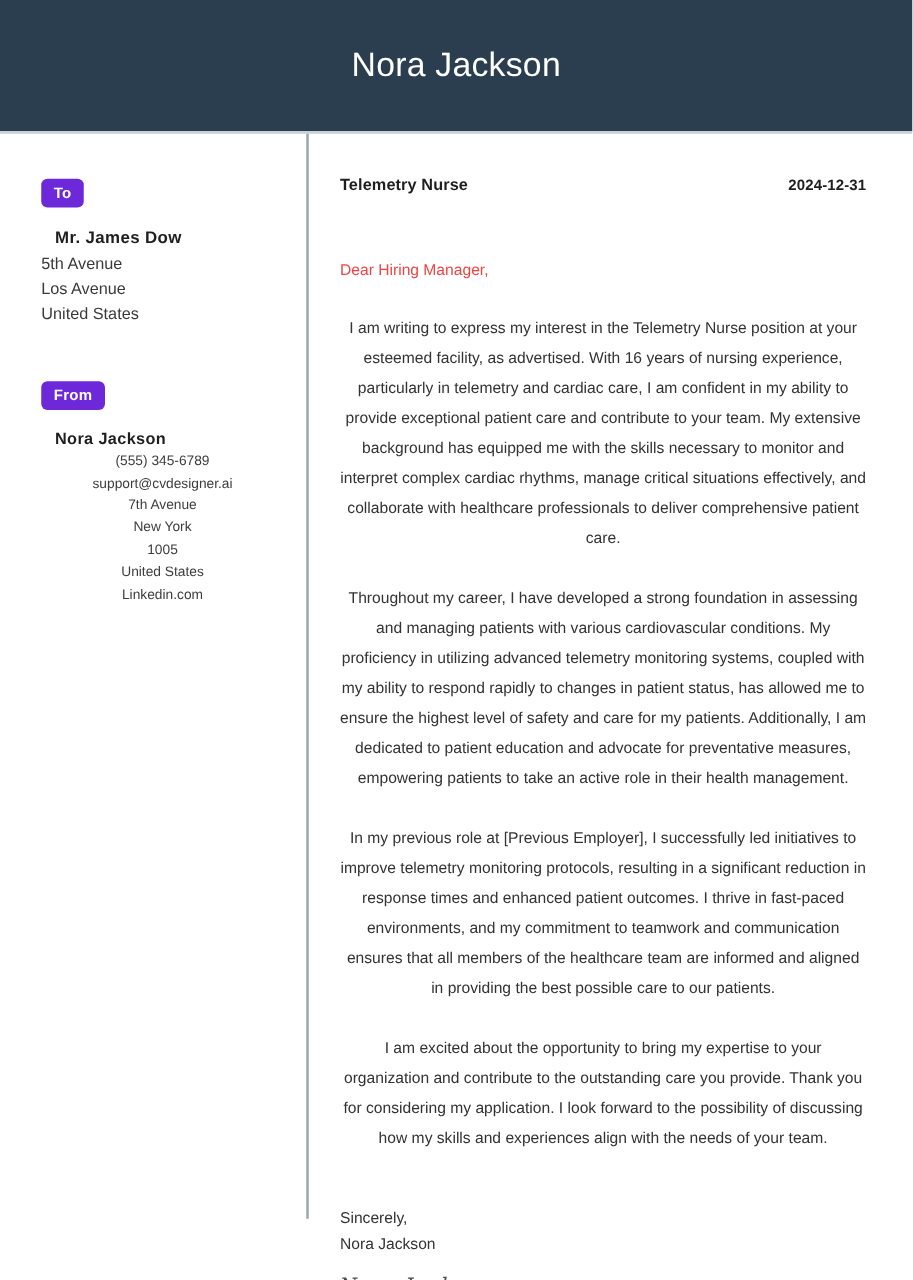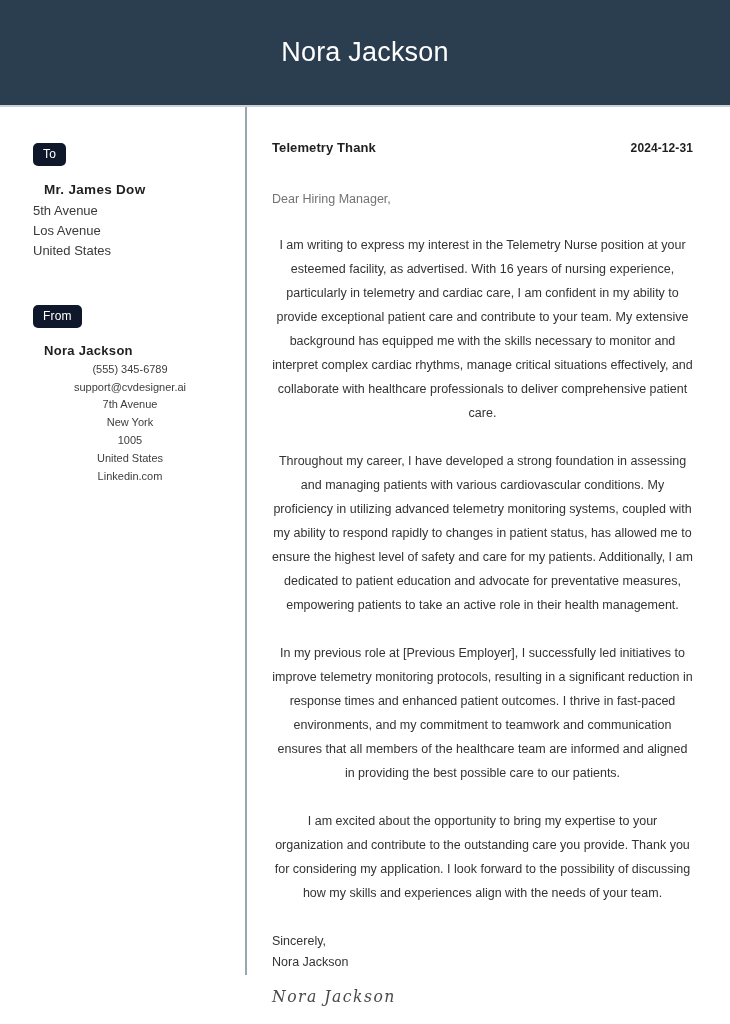--- a/index.html
+++ b/index.html
@@ -68,24 +68,24 @@
     position: absolute;
     left: 0;
     top: 0;
     width: 245px;
     box-sizing: border-box;
     padding: 36px 18px 0 33px;
   }
 
   .badge {
     display: inline-block;
-    background: #0f172a;
+    background: #6d28d9;
     color: #ffffff;
     font-size: 12px;
-    font-weight: normal;
+    font-weight: bold;
     border-radius: 5px;
     padding: 5px 10px 6px 10px;
     line-height: 1;
     letter-spacing: 0.2px;
   }
 
   .addr-block {
     margin-top: 14px;
   }
   .addr-block.from-block {
@@ -145,36 +145,36 @@
   }
   .letter-date {
     font-size: 12px;
     font-weight: bold;
     color: #1f1f1f;
     letter-spacing: 0.1px;
     text-align: center;
   }
 
   .salutation {
-    margin-top: 35px;
+    margin-top: 52px;
     font-size: 12.5px;
-    color: #737373;
+    color: #ef4444;
     line-height: 1.55;
   }
 
   .para {
     margin-top: 24px;
     font-size: 12.5px;
     color: #333333;
     line-height: 1.92;
     text-align: center;
   }
 
   .closing {
-    margin-top: 26px;
+    margin-top: 42px;
     font-size: 12.5px;
     color: #333333;
     line-height: 1.62;
   }
 
   .signature {
     margin-top: 14px;
     font-family: "DejaVu Serif", serif;
     font-style: italic;
     font-size: 17px;
@@ -221,21 +221,21 @@
         <div class="addr-line">United States</div>
         <div class="addr-line">Linkedin.com</div>
       </div>
     </div>
 
   </div>
 
   <div class="letter">
 
     <div class="letter-meta">
-      <div class="job-title">Telemetry Thank</div>
+      <div class="job-title">Telemetry Nurse</div>
       <div class="letter-date">2024-12-31</div>
     </div>
 
     <div class="salutation">Dear Hiring Manager,</div>
 
     <div class="para">I am writing to express my interest in the Telemetry Nurse position at your esteemed facility, as advertised. With 16 years of nursing experience, particularly in telemetry and cardiac care, I am confident in my ability to provide exceptional patient care and contribute to your team. My extensive background has equipped me with the skills necessary to monitor and interpret complex cardiac rhythms, manage critical situations effectively, and collaborate with healthcare professionals to deliver comprehensive patient care.</div>
     <div class="para">Throughout my career, I have developed a strong foundation in assessing and managing patients with various cardiovascular conditions. My proficiency in utilizing advanced telemetry monitoring systems, coupled with my ability to respond rapidly to changes in patient status, has allowed me to ensure the highest level of safety and care for my patients. Additionally, I am dedicated to patient education and advocate for preventative measures, empowering patients to take an active role in their health management.</div>
     <div class="para">In my previous role at [Previous Employer], I successfully led initiatives to improve telemetry monitoring protocols, resulting in a significant reduction in response times and enhanced patient outcomes. I thrive in fast-paced environments, and my commitment to teamwork and communication ensures that all members of the healthcare team are informed and aligned in providing the best possible care to our patients.</div>
     <div class="para">I am excited about the opportunity to bring my expertise to your organization and contribute to the outstanding care you provide. Thank you for considering my application. I look forward to the possibility of discussing how my skills and experiences align with the needs of your team.</div>
 

